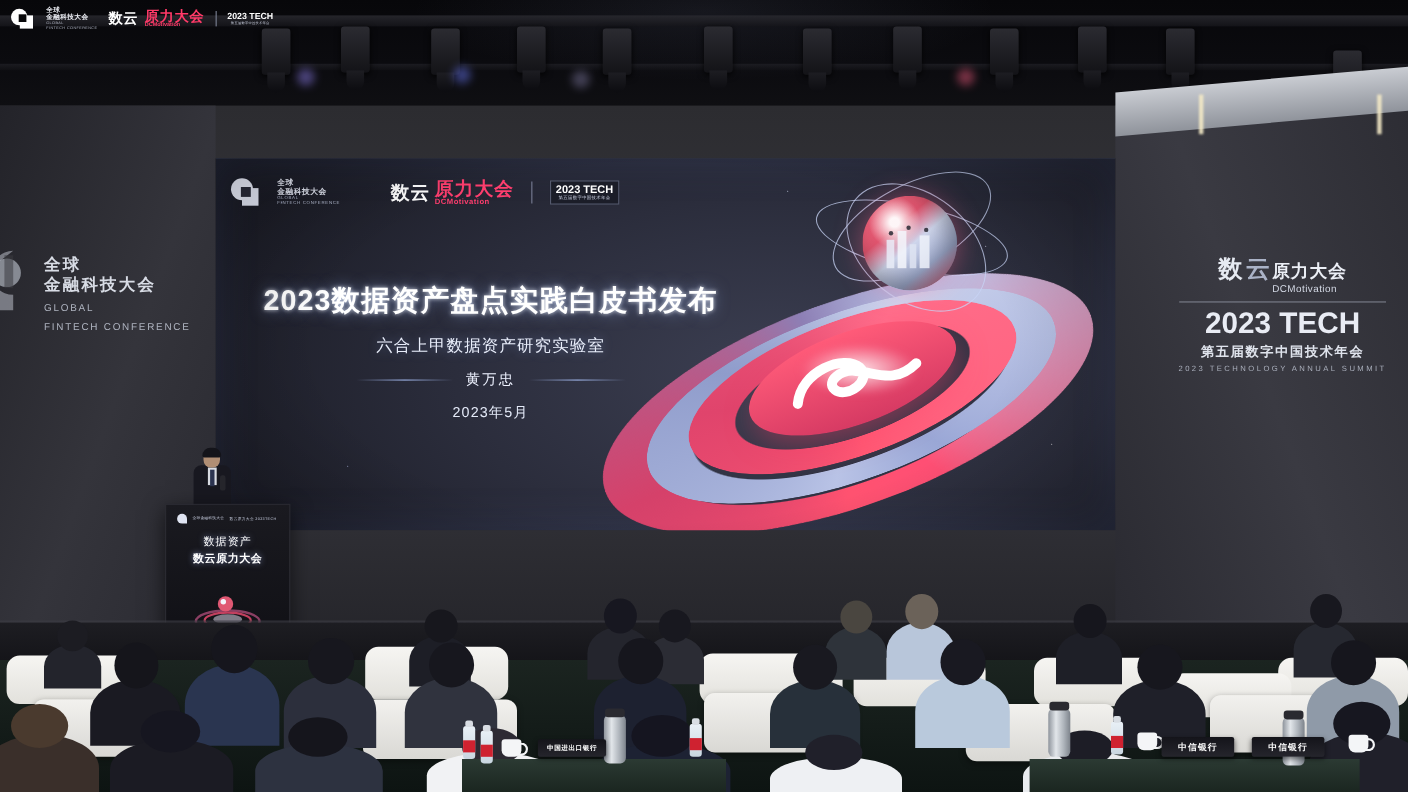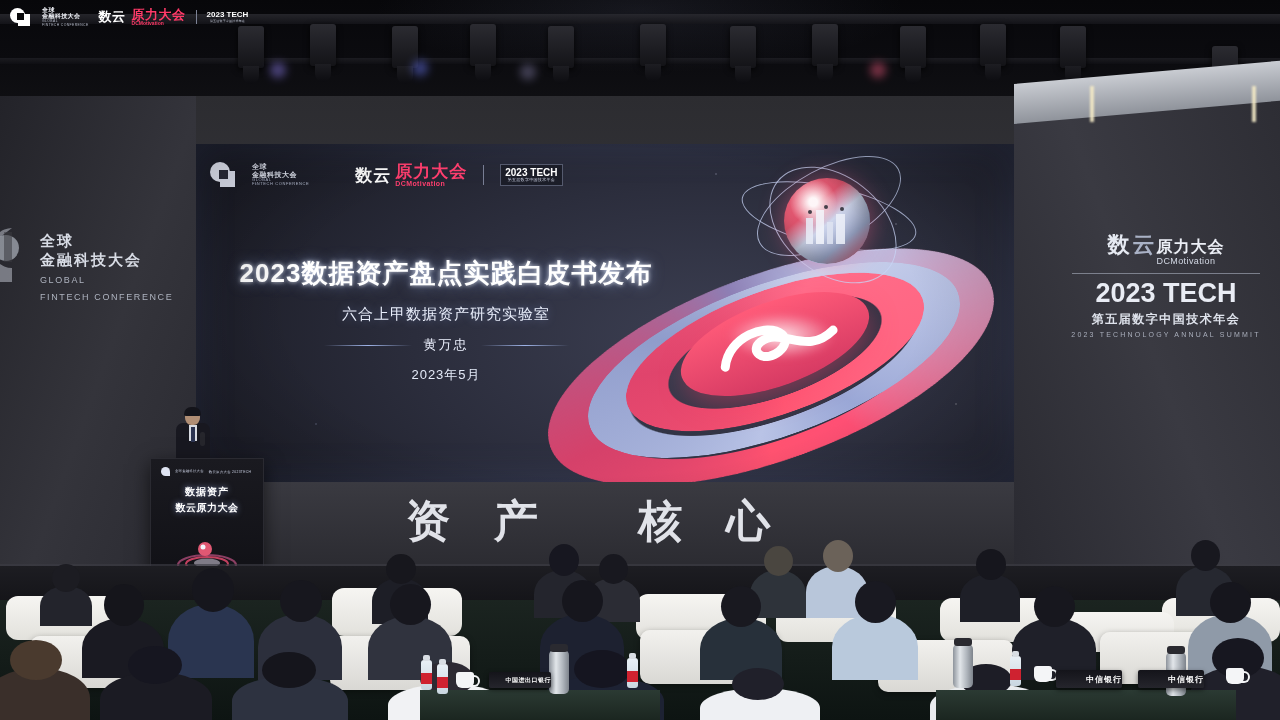--- a/index.html
+++ b/index.html
@@ -134,21 +134,21 @@
   .wbr-en3{font-size:7px;color:#a9aebb;letter-spacing:2.2px;margin-top:3px;}
 
   
   .podium{position:absolute;left:150px;top:458px;width:112px;height:130px;
     background:linear-gradient(180deg,#1a1a20,#101015);border:1px solid #2a2a31;box-shadow:0 6px 18px rgba(0,0,0,.6);}
   .pod-logobar{position:absolute;left:10px;top:8px;display:flex;align-items:center;gap:5px;}
   .pod-mark{width:9px;height:9px;border-radius:50% 50% 0 50%;background:#dfe4f2;}
   .pod-txt{font-size:3.4px;color:#c8cee0;line-height:1.25;letter-spacing:.2px;}
   .pod-txt2{font-size:3.4px;color:#c8cee0;letter-spacing:.3px;}
   .pod-title{position:absolute;left:0;top:26px;width:112px;text-align:center;color:#fff;}
-  .pod-t1{font-size:10px;font-weight:bold;letter-spacing:1px;text-shadow:0 0 6px rgba(170,190,255,.6);}
+  .pod-t1{font-size:10px;font-weight:normal;letter-spacing:1px;text-shadow:0 0 6px rgba(170,190,255,.6);}
   .pod-t2{font-size:10px;font-weight:bold;letter-spacing:.5px;margin-top:2px;text-shadow:0 0 6px rgba(170,190,255,.6);}
   .pod-art{position:absolute;left:24px;top:76px;width:64px;height:42px;}
 
   .speaker{position:absolute;left:176px;top:408px;width:34px;height:56px;}
   .sp-head{position:absolute;left:9px;top:0;width:15px;height:17px;border-radius:48% 48% 42% 42%;background:#b08e74;}
   .sp-hair{position:absolute;left:8px;top:-1px;width:17px;height:9px;border-radius:8px 8px 2px 2px;background:#14141a;}
   .sp-body{position:absolute;left:0;top:15px;width:34px;height:44px;border-radius:7px 7px 0 0;background:#181820;}
   .sp-shirt{position:absolute;left:13px;top:17px;width:8px;height:16px;background:#d8dbe2;}
   .sp-tie{position:absolute;left:15px;top:19px;width:4px;height:15px;background:#2b3350;}
   .sp-mic{position:absolute;left:24px;top:24px;width:5px;height:14px;border-radius:2px;background:#26262c;}
@@ -172,21 +172,21 @@
   .bottle{position:absolute;width:11px;height:30px;border-radius:3px;
     background:linear-gradient(180deg,#e9f0f6,#c9d6e0);}
   .bottle-label{position:absolute;left:0;top:13px;width:11px;height:11px;background:#cf2230;}
   .bottle-cap{position:absolute;left:2px;top:-5px;width:7px;height:6px;border-radius:2px;background:#d8dde3;}
   .thermos{position:absolute;width:20px;height:44px;border-radius:5px;
     background:linear-gradient(90deg,#8e949c,#e2e6ea 35%,#aeb4bb 70%,#7d838b);}
   .thermos-cap{position:absolute;left:1px;top:-6px;width:18px;height:8px;border-radius:3px;background:#2a2a30;}
   .mug{position:absolute;width:18px;height:16px;border-radius:3px 3px 6px 6px;background:#f4f5f7;}
   .mug:after{content:"";position:absolute;right:-6px;top:3px;width:7px;height:8px;border:2px solid #f4f5f7;border-left:none;border-radius:0 6px 6px 0;}
   .nameplate{position:absolute;background:linear-gradient(180deg,#14141a,#25252c);border-radius:2px;
-    display:flex;align-items:center;justify-content:flex-end;box-shadow:0 2px 5px rgba(0,0,0,.5);}
+    display:flex;align-items:center;justify-content:center;box-shadow:0 2px 5px rgba(0,0,0,.5);}
   .nameplate span{font-size:8px;color:#fff;letter-spacing:1px;font-weight:bold;}
   .nameplate.small span{font-size:6px;letter-spacing:.5px;}
 
   
   .wm{position:absolute;left:10px;top:6px;display:flex;align-items:center;gap:10px;z-index:40;}
   .wm-mark{position:relative;width:22px;height:22px;}
   .wm-round{position:absolute;left:0;top:2px;width:15px;height:15px;border-radius:50% 50% 0 50%;background:#fff;}
   .wm-sq{position:absolute;left:8px;top:8px;width:12px;height:12px;background:#fff;}
   .wm-hole{position:absolute;left:7px;top:7px;width:7px;height:7px;background:#0a0a0c;}
   .wm-txt{line-height:1.1;color:#eef0f6;}
@@ -329,23 +329,20 @@
         <span class="t-line"></span>
         <span class="t-name">黄万忠</span>
         <span class="t-line"></span>
       </div>
       <div class="t-date">2023年5月</div>
     </div>
 
     <div class="screen-vign"></div>
   </div>
 
-  <div class="ghost-band">
-    <div class="ghost-txt">资产  核心</div>
-  </div>
   <div class="slat"></div>
 
   <div class="speaker">
     <div class="sp-body"></div>
     <div class="sp-shirt"></div>
     <div class="sp-tie"></div>
     <div class="sp-head"></div>
     <div class="sp-hair"></div>
     <div class="sp-mic"></div>
   </div>

